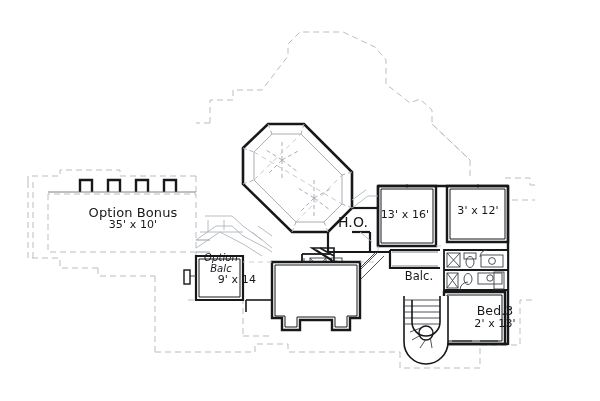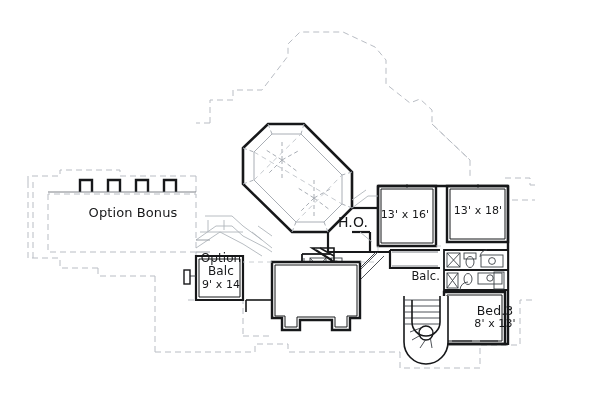--- a/index.html
+++ b/index.html
@@ -41,22 +41,22 @@
   .room-label .rl-dim {
     display: block;
     font-size: 11px;
     letter-spacing: 0.1px;
   }
   .room-label.two-line .rl-name {
     line-height: 1.02;
   }
   .label-bonus .rl-name { font-size: 13px; }
   .label-bonus .rl-dim  { font-size: 11px; }
-  .label-study .rl-name { font-size: 12px; }
-  .label-study .rl-dim  { font-size: 11px; }
+  .label-study .rl-name { font-size: 10px; font-style: italic; }
+  .label-study .rl-dim  { font-size: 11px; text-align: right; }
   .label-small .rl-name { font-size: 14px; }
   .label-tiny .rl-name  { font-size: 11.5px; }
 </style>
 </head>
 <body>
 
 <div id="plan-root">
 
   <svg id="plan-svg" viewBox="0 0 600 401">
 
@@ -333,43 +333,44 @@
       <path d="M 378 246 L 378 252"></path>
       <path d="M 436 246 L 444 246"></path>
       <path d="M 360 262 L 378 262"></path>
       <path d="M 272 262 L 243 262"></path>
     </g>
 
   </svg>
 
   <div class="room-label label-bonus two-line" style="left:60px; top:206px; width:146px;">
     <span class="rl-name">Option Bonus</span>
+    <span class="rl-dim">35' x 10'</span>
   </div>
 
   <div class="room-label label-study" style="left:186px; top:252px; width:70px;">
     <span class="rl-name">Option</span>
     <span class="rl-name">Balc</span>
     <span class="rl-dim">9' x 14</span>
   </div>
 
 
   <div class="room-label label-game" style="left:370px; top:209px; width:70px;">
     <span class="rl-dim">13' x 16'</span>
   </div>
 
   <div class="room-label label-bed2" style="left:443px; top:205px; width:70px;">
-    <span class="rl-dim">13' x 18'</span>
+    <span class="rl-dim">3' x 12'</span>
   </div>
 
   <div class="room-label label-bed3" style="left:460px; top:304px; width:70px;">
     <span class="rl-name">Bed.3</span>
-    <span class="rl-dim">8' x 13'</span>
+    <span class="rl-dim">2' x 13'</span>
   </div>
 
   <div class="room-label label-small" style="left:332px; top:215px; width:42px;">
     <span class="rl-name">H.O.</span>
   </div>
 
-  <div class="room-label label-tiny" style="left:398px; top:270px; width:42px;text-align:right;">
+  <div class="room-label label-tiny" style="left:398px; top:270px; width:42px;">
     <span class="rl-name">Balc.</span>
   </div>
 
 </div>
 
 </body></html>

